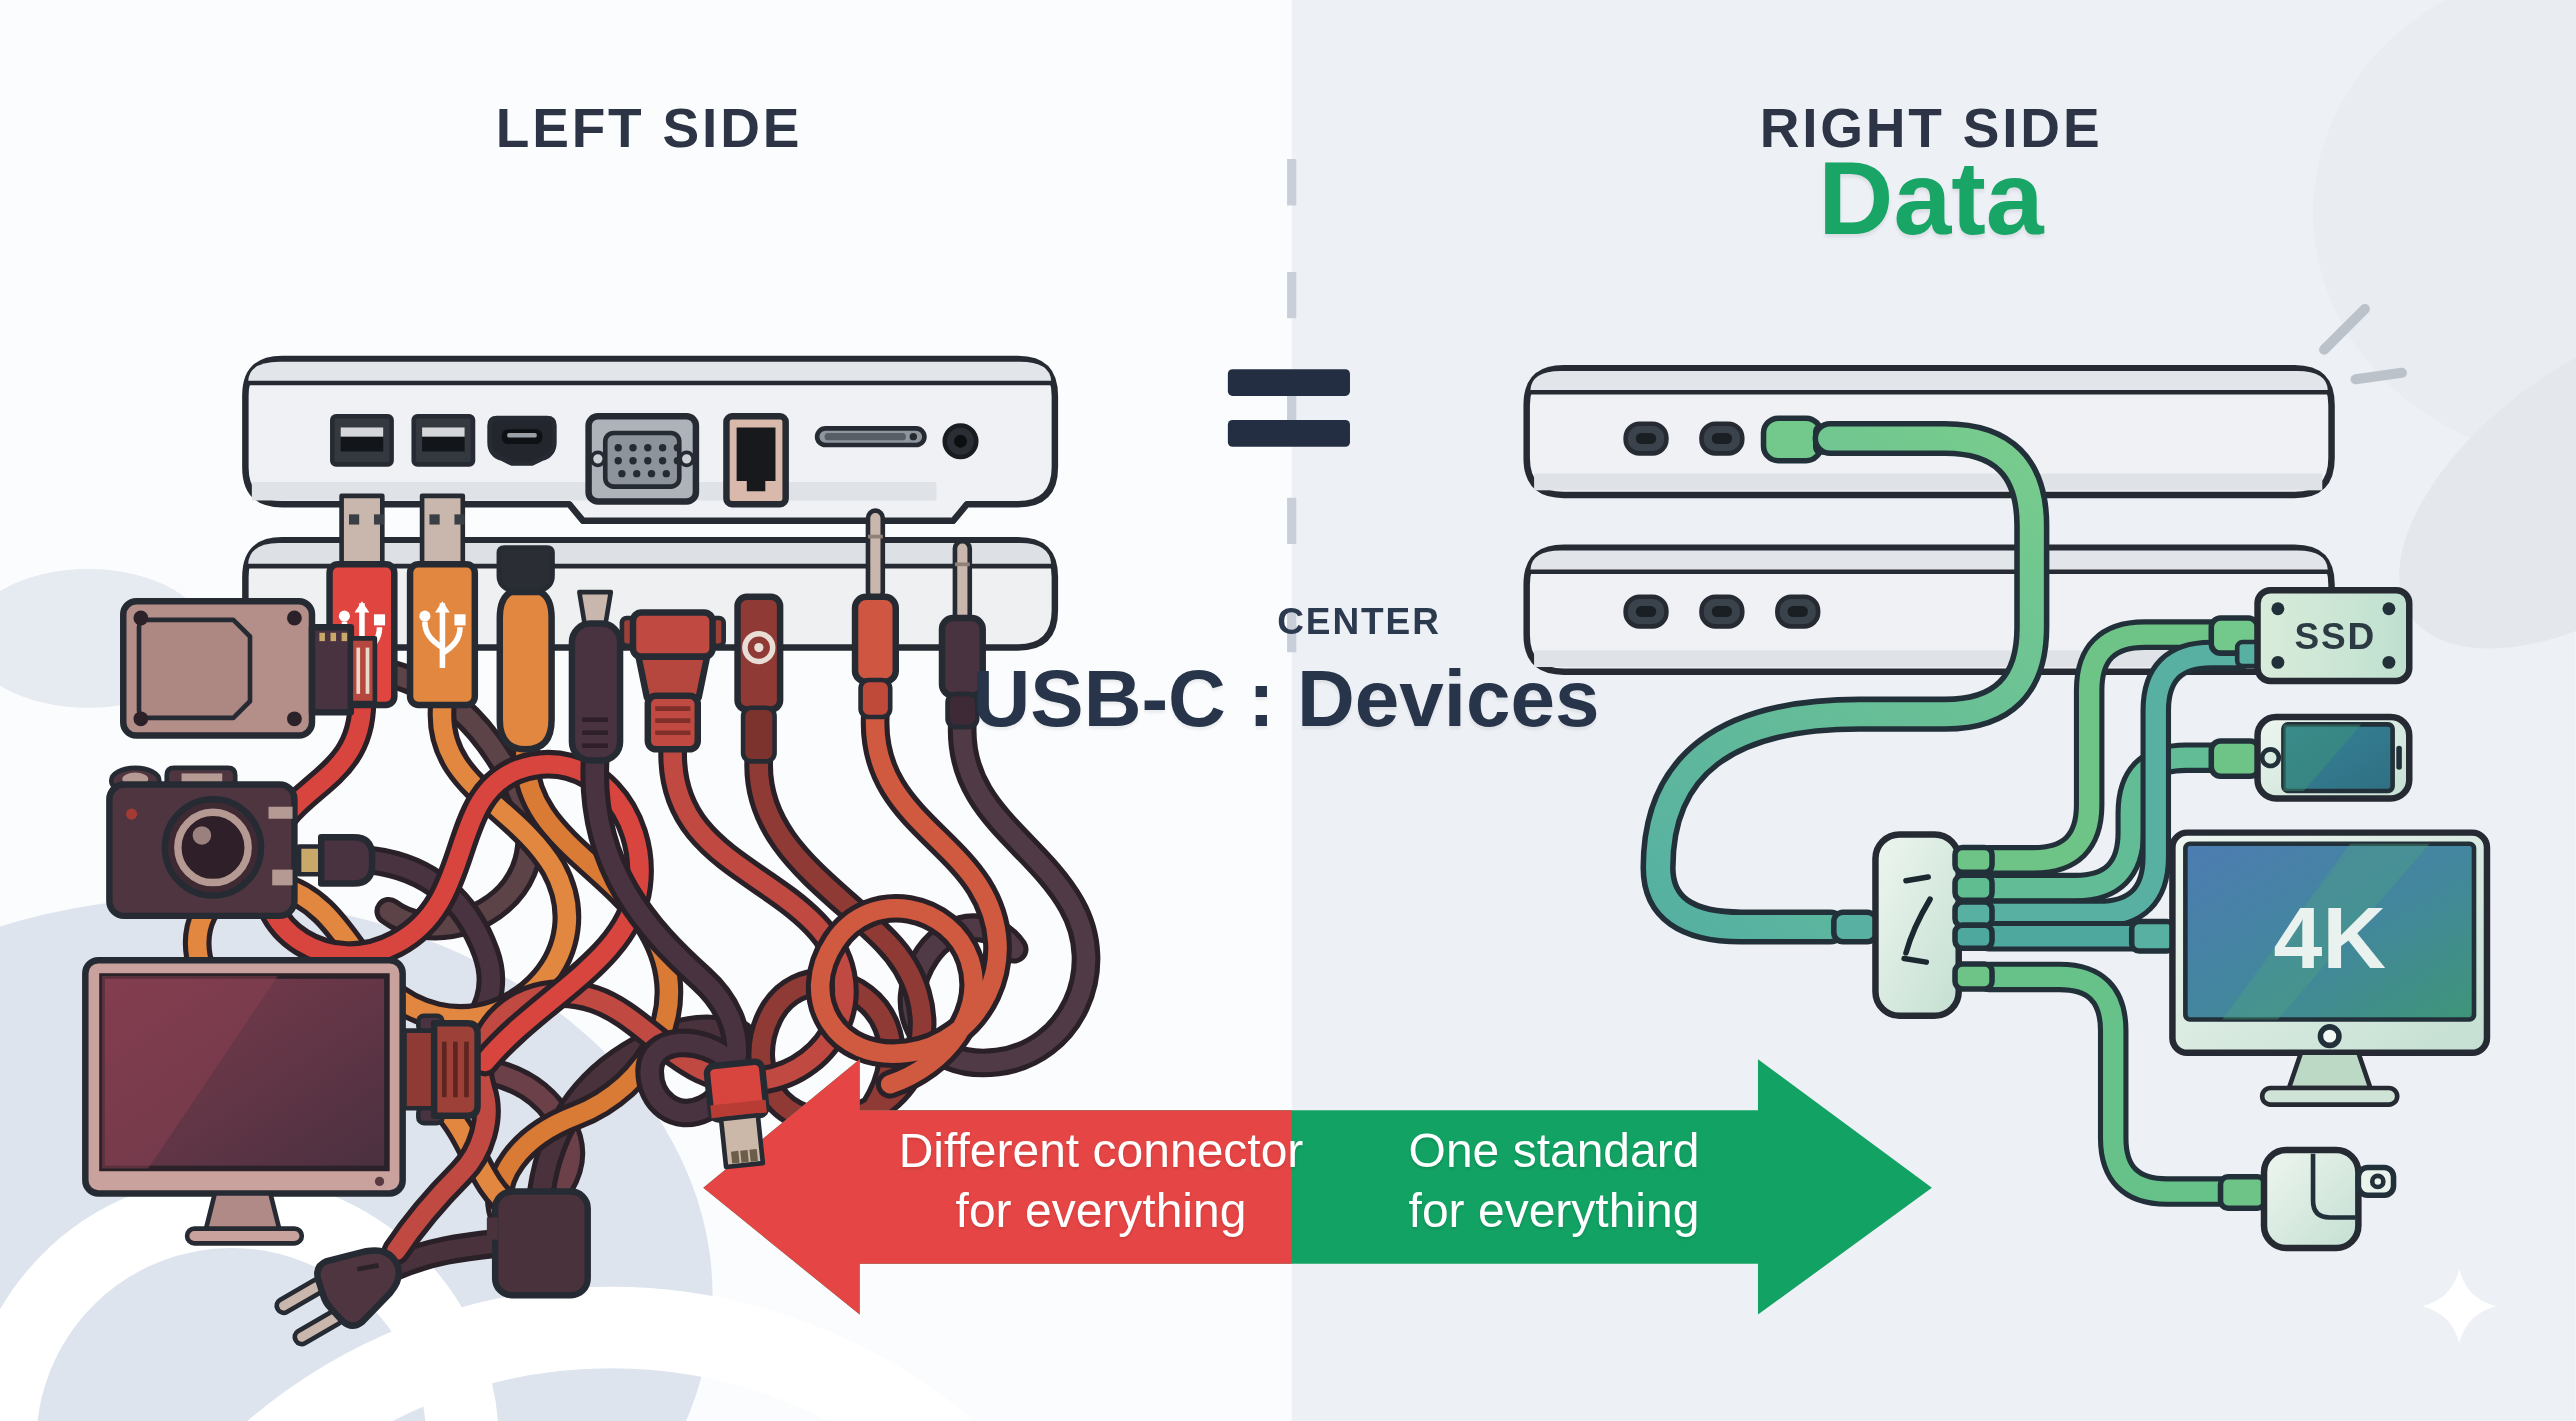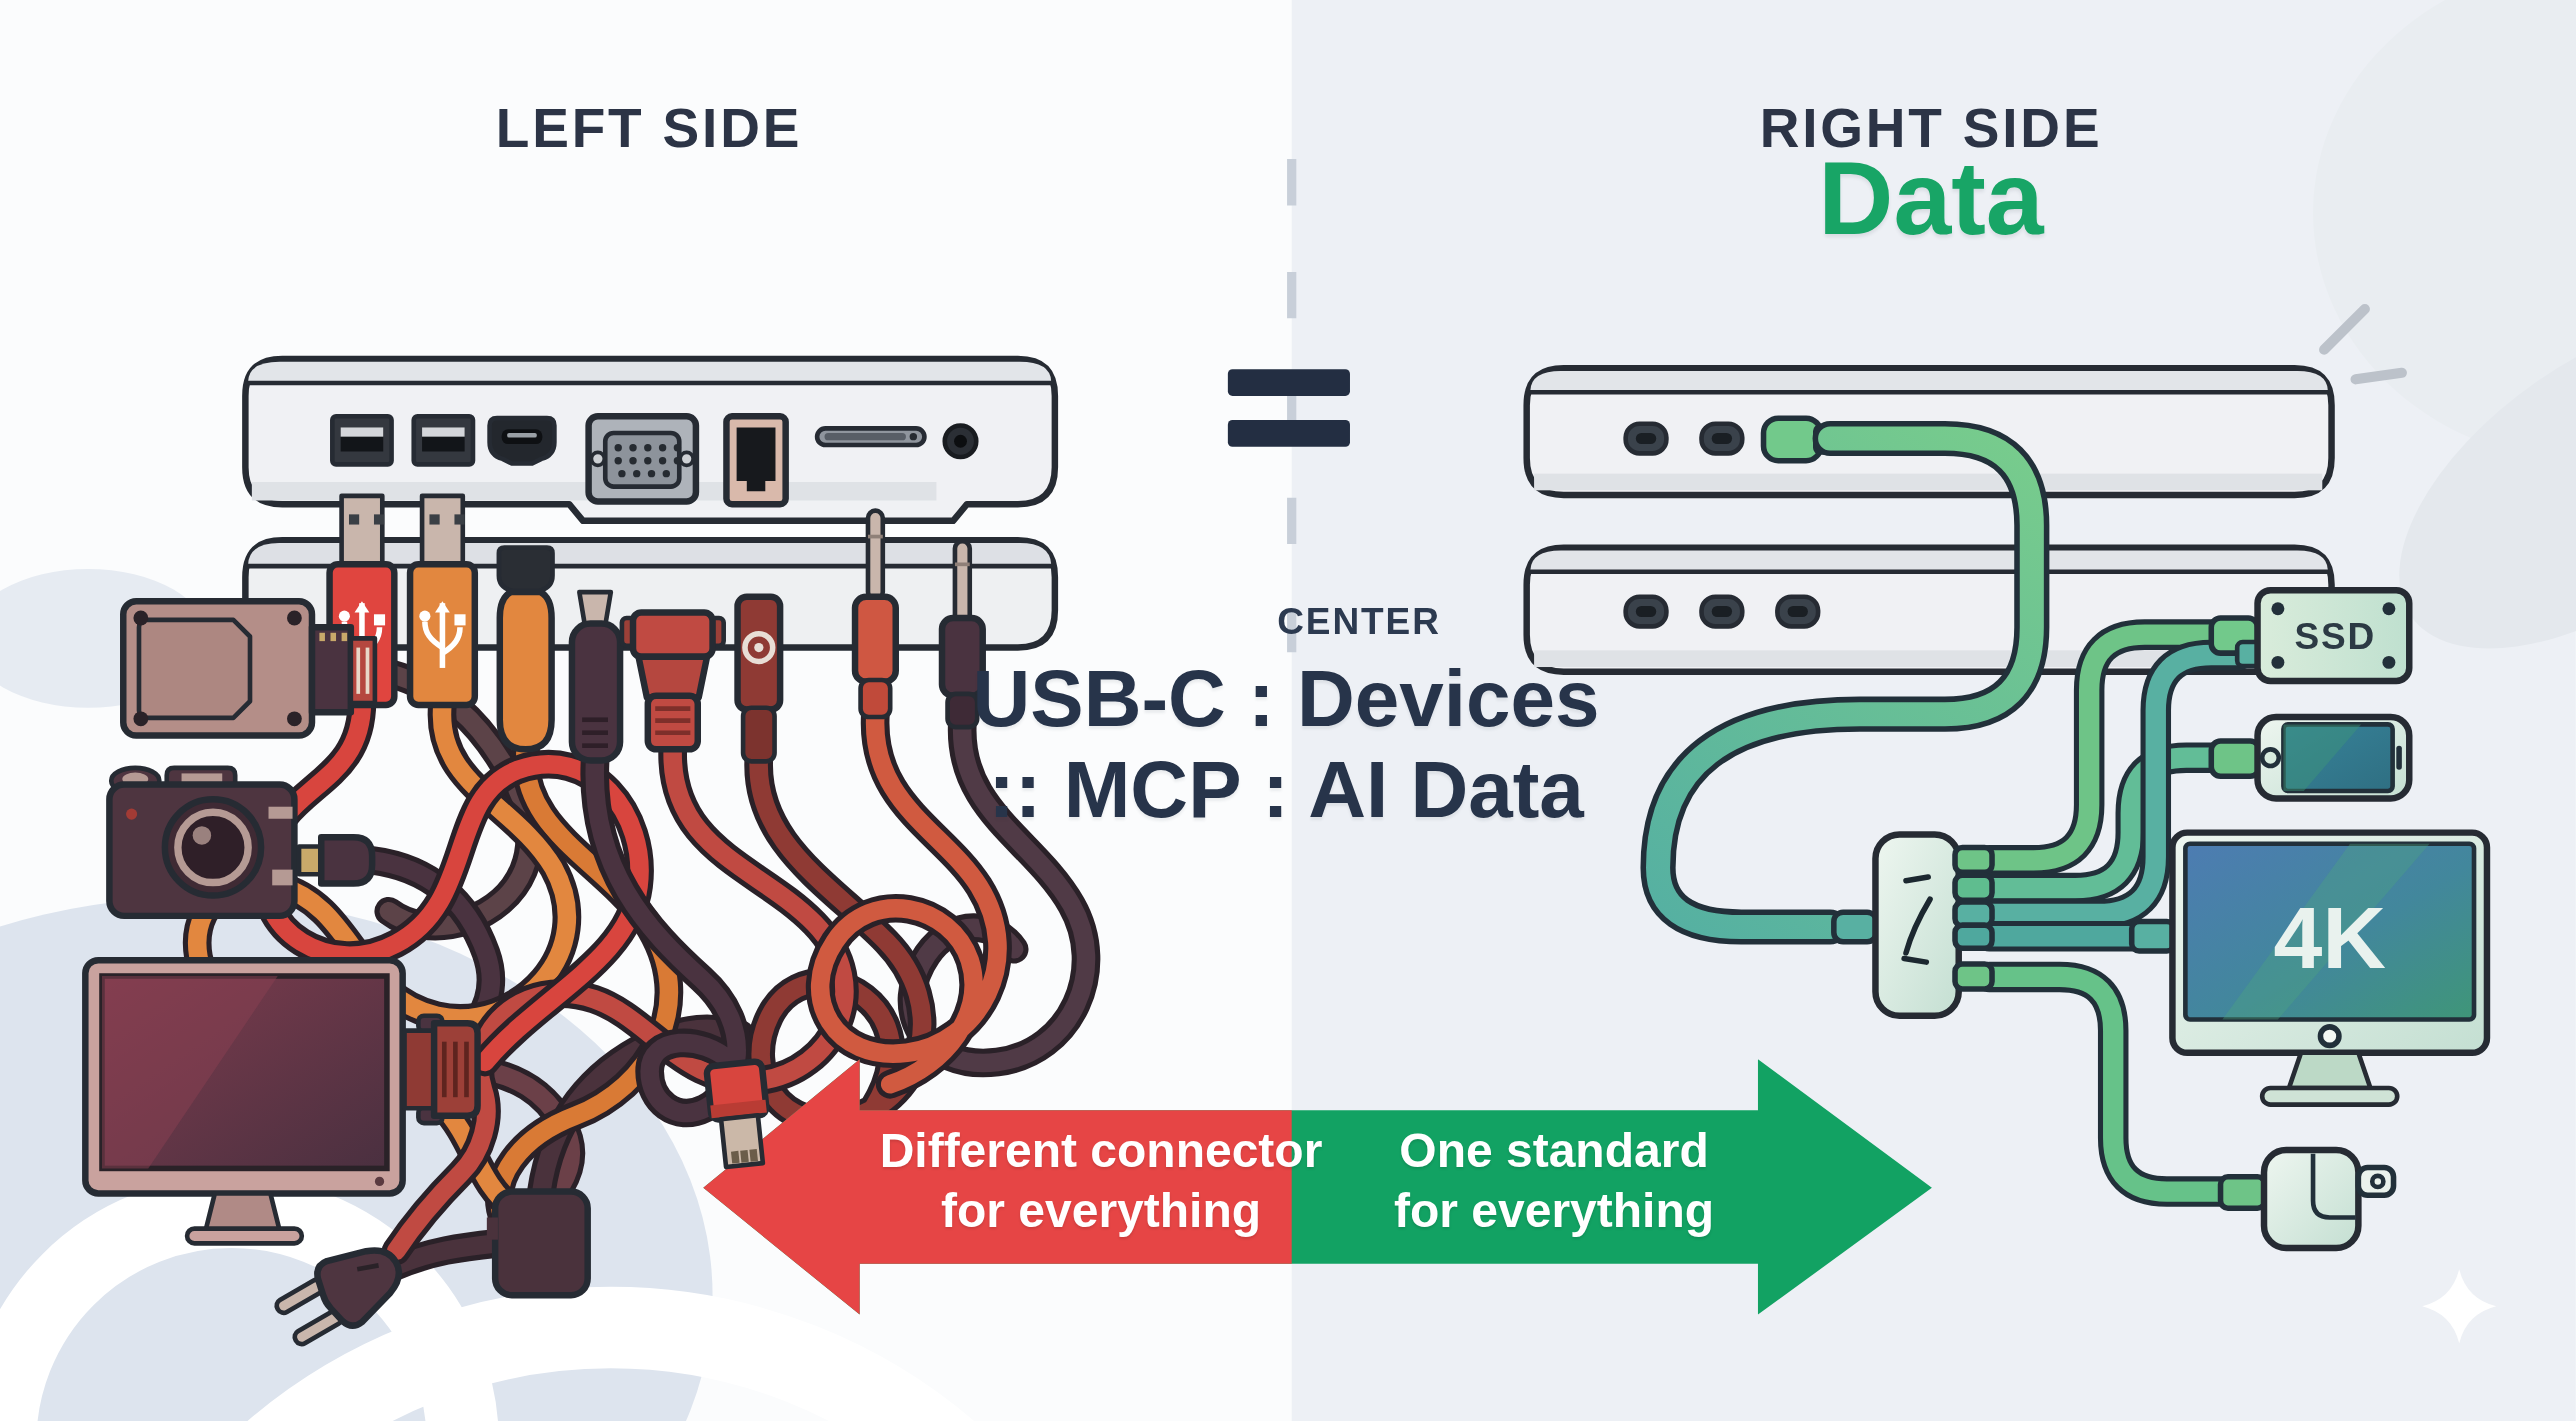--- a/index.html
+++ b/index.html
@@ -6,21 +6,21 @@
   .canvas{position:relative;width:2576px;height:1421px;overflow:hidden;
           font-family:"Liberation Sans","DejaVu Sans",sans-serif;}
   .canvas svg{position:absolute;left:0;top:0;}
   .txt{position:absolute;transform:translateX(-50%);text-align:center;white-space:nowrap;}
   .side-label{font-size:55px;font-weight:600;letter-spacing:2.8px;color:#2c3446;}
   .big-title{font-size:104px;font-weight:800;line-height:1;text-shadow:0 2.8px 3.7px rgba(40,50,70,.10);}
   .before{color:#e23a3d;}
   .after{color:#18a566;}
   .center-label{font-size:37px;font-weight:600;letter-spacing:1.9px;color:#2c3a50;}
   .center-eq{font-size:80px;font-weight:700;color:#27344a;line-height:91px;text-shadow:0 2.8px 2.8px rgba(40,50,70,.08);}
-  .arrow-text{font-size:48px;font-weight:700;color:#ffffff;line-height:60px;text-shadow:0 1.9px 2.8px rgba(0,0,0,.12);}
+  .arrow-text{font-size:48px;font-weight:400;color:#ffffff;line-height:60px;text-shadow:0 1.9px 2.8px rgba(0,0,0,.12);}
   
   .co{fill:none;stroke:#2a2128;stroke-width:31;stroke-linecap:round;stroke-linejoin:round;}
   .cf{fill:none;stroke-width:20;stroke-linecap:round;stroke-linejoin:round;}
   .gco{fill:none;stroke:#22303a;stroke-width:33;stroke-linecap:round;stroke-linejoin:round;}
   .gcf{fill:none;stroke-width:22;stroke-linecap:round;stroke-linejoin:round;}
   .outl{stroke:#262b33;stroke-width:7;stroke-linejoin:round;}
   .outs{stroke:#262b33;stroke-width:5;stroke-linejoin:round;}
 </style>
 </head>
 <body>
@@ -455,21 +455,20 @@
 </svg>
 
 <div class="txt side-label" style="left:649px;top:96px;">LEFT SIDE</div>
 
 <div class="txt side-label" style="left:1931px;top:96px;">RIGHT SIDE</div>
 <div class="txt big-title after" style="left:1931px;top:146px;">Data</div>
 
 <div class="txt center-label" style="left:1359px;top:601px;text-align:center;">CENTER</div>
 <div class="txt center-eq" style="left:1286px;top:653px;">
   <span style="display:block;">USB-C : Devices</span>
-  <span style="display:block;">:: MCP : AI Data</span>
 </div>
 
 <div class="txt arrow-text" style="left:1101px;top:1121px;">
   <span style="display:block;">Different connector</span>
   <span style="display:block;">for everything</span>
 </div>
 <div class="txt arrow-text" style="left:1554px;top:1121px;">
   <span style="display:block;">One standard</span>
   <span style="display:block;">for everything</span>
 </div>

